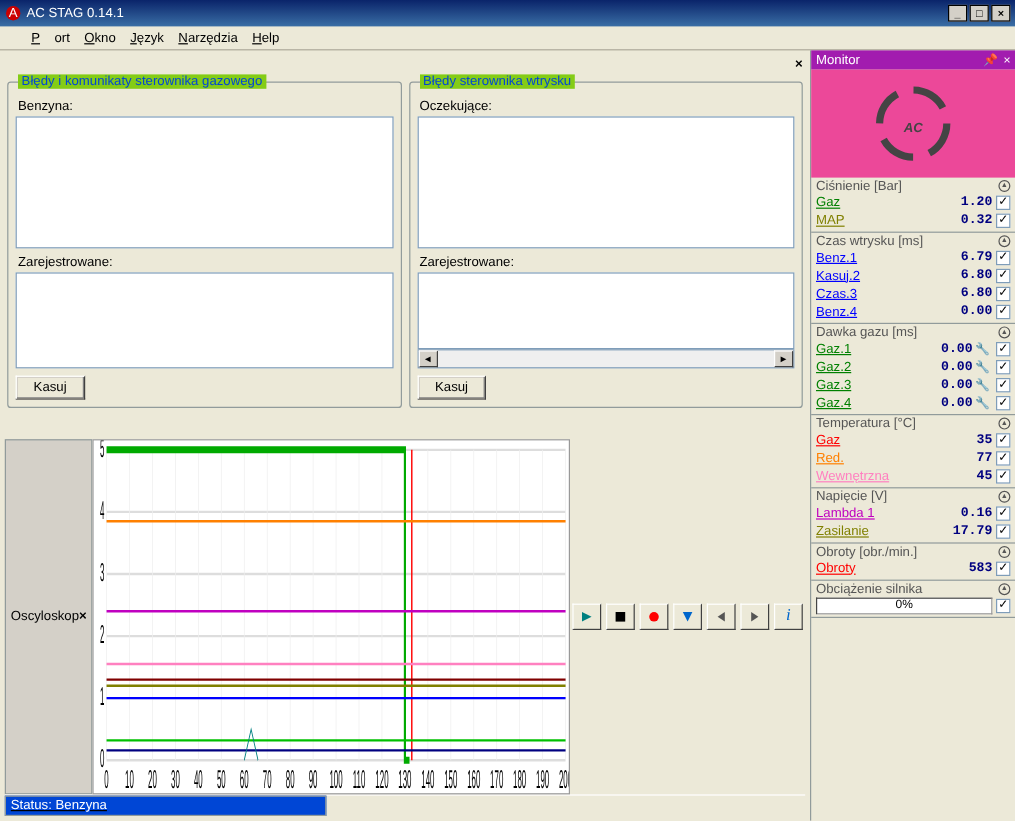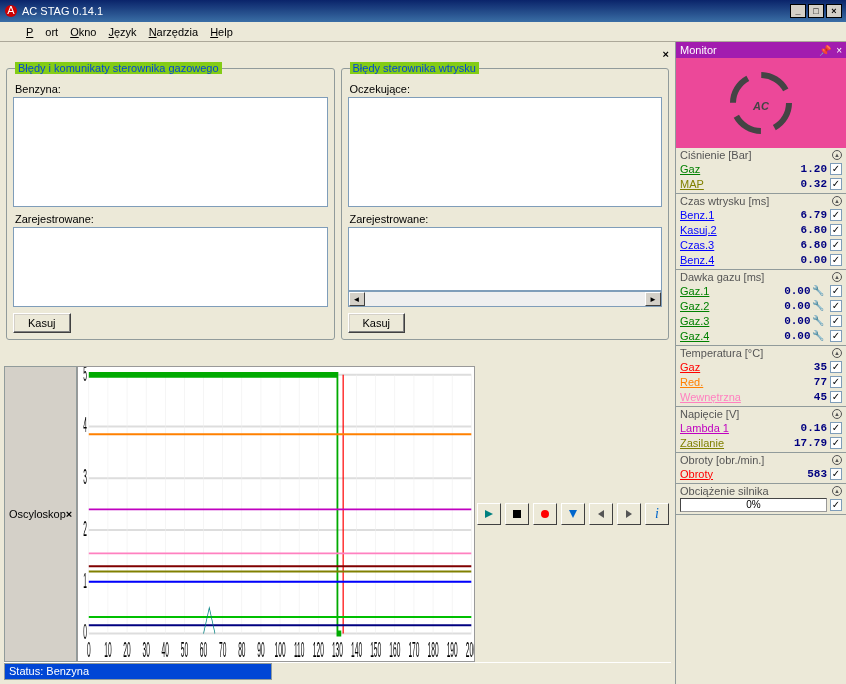--- a/index.html
+++ b/index.html
@@ -29,21 +29,21 @@
 .scrollx .sbtn { width: 16px; background: #d4d0c8; border: 1px solid #fff; border-right-color: #404040; border-bottom-color: #404040; display: flex; align-items: center; justify-content: center; font-size: 8px; }
 .scrollx .track { flex: 1; }
 .btn { padding: 3px 14px; border: 1px solid #404040; border-top-color: #fff; border-left-color: #fff; background: #ece9d8; margin-top: 6px; box-shadow: inset -1px -1px #808080, inset 1px 1px #d4d0c8; }
 .osc { flex: 1; display: flex; flex-direction: row; margin-top: 20px; }
 .osc-title { background: #d4d0c8; padding: 2px 4px; display: flex; align-items: center; border: 1px solid #919b9b; }
 .osc-title .spacer { flex: 1; }
 .osc-canvas { flex: 1; background: #fff; border: 1px solid #999; position: relative; }
 .osc-canvas svg { width: 100%; height: 100%; }
 .osc-controls { display: flex; gap: 4px; padding: 4px 2px; align-items: center; }
 .osc-controls .cbtn { width: 24px; height: 22px; border: 1px solid #404040; border-top-color: #fff; border-left-color: #fff; background: #ece9d8; display: flex; align-items: center; justify-content: center; }
-.statusbar { display: flex; border-top: 1px solid #fff; height: 18px; }
+.statusbar { display: flex; border-top: 1px solid #fff; height: 18px; text-decoration: underline; }
 .statusbar .cell { border: 1px solid #919b9b; padding: 1px 4px; }
 .statusbar .c1 { background: #0046d5; color: #fff; width: 268px; }
 .statusbar .c2 { flex: 1; }
 .right { width: 171px; border-left: 1px solid #919b9b; display: flex; flex-direction: column; }
 .mtitle { background: #a21caf; color: #fff; padding: 2px 4px; display: flex; align-items: center; }
 .mtitle .spacer { flex: 1; }
 .mtitle .ticon { margin-left: 4px; font-size: 10px; }
 .logo { height: 90px; background: #ec4899; display: flex; align-items: center; justify-content: center; }
 .msection { border-bottom: 1px solid #919b9b; padding: 1px 4px 2px; }
 .mhead { display: flex; align-items: center; color: #555; }

